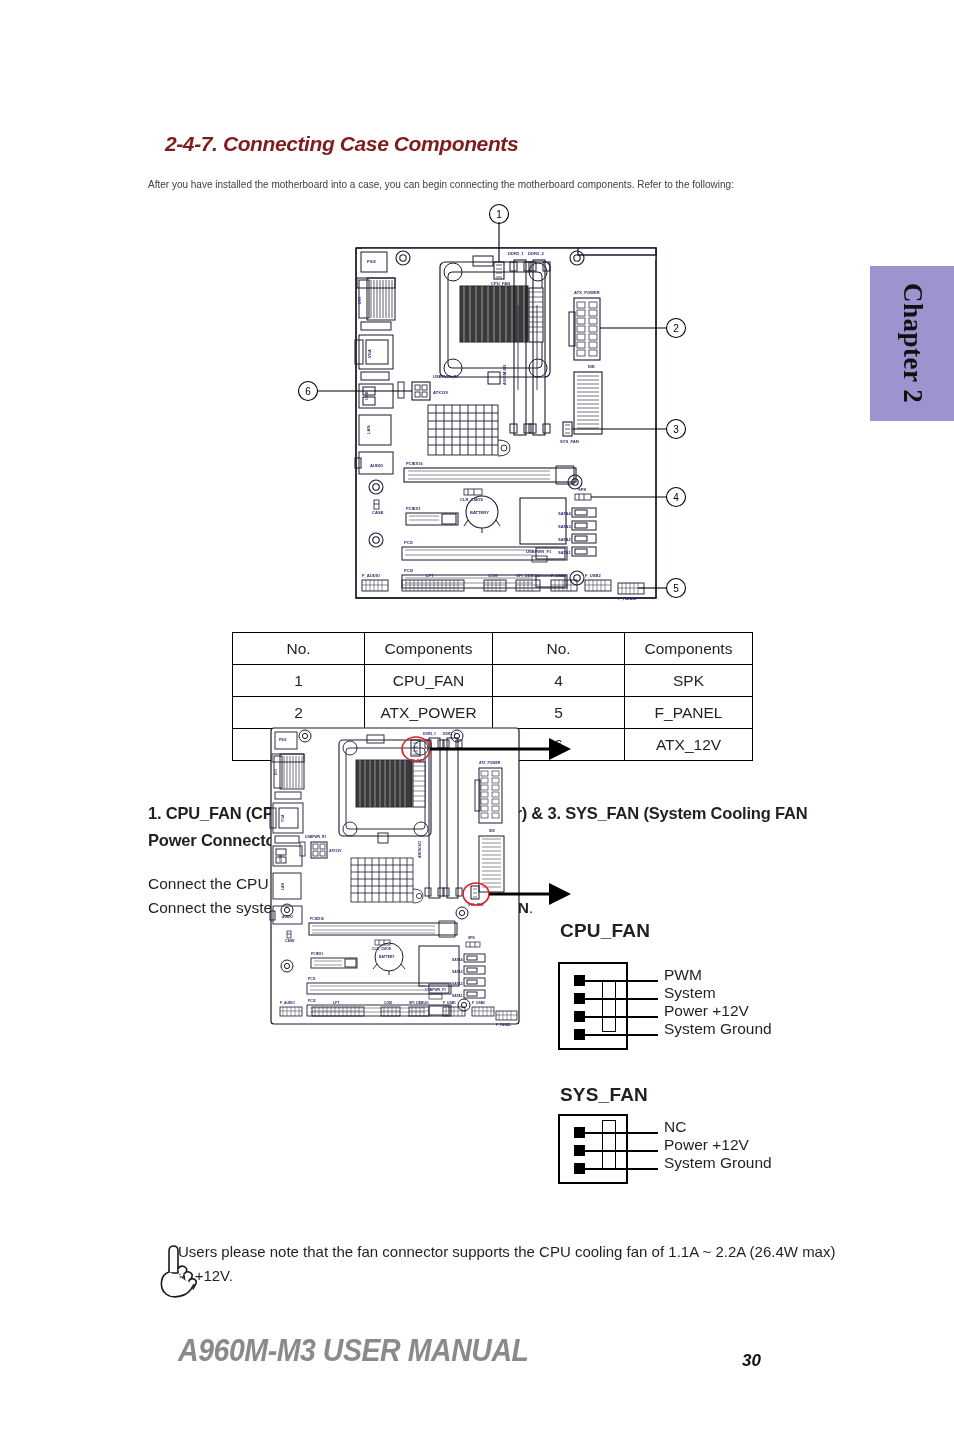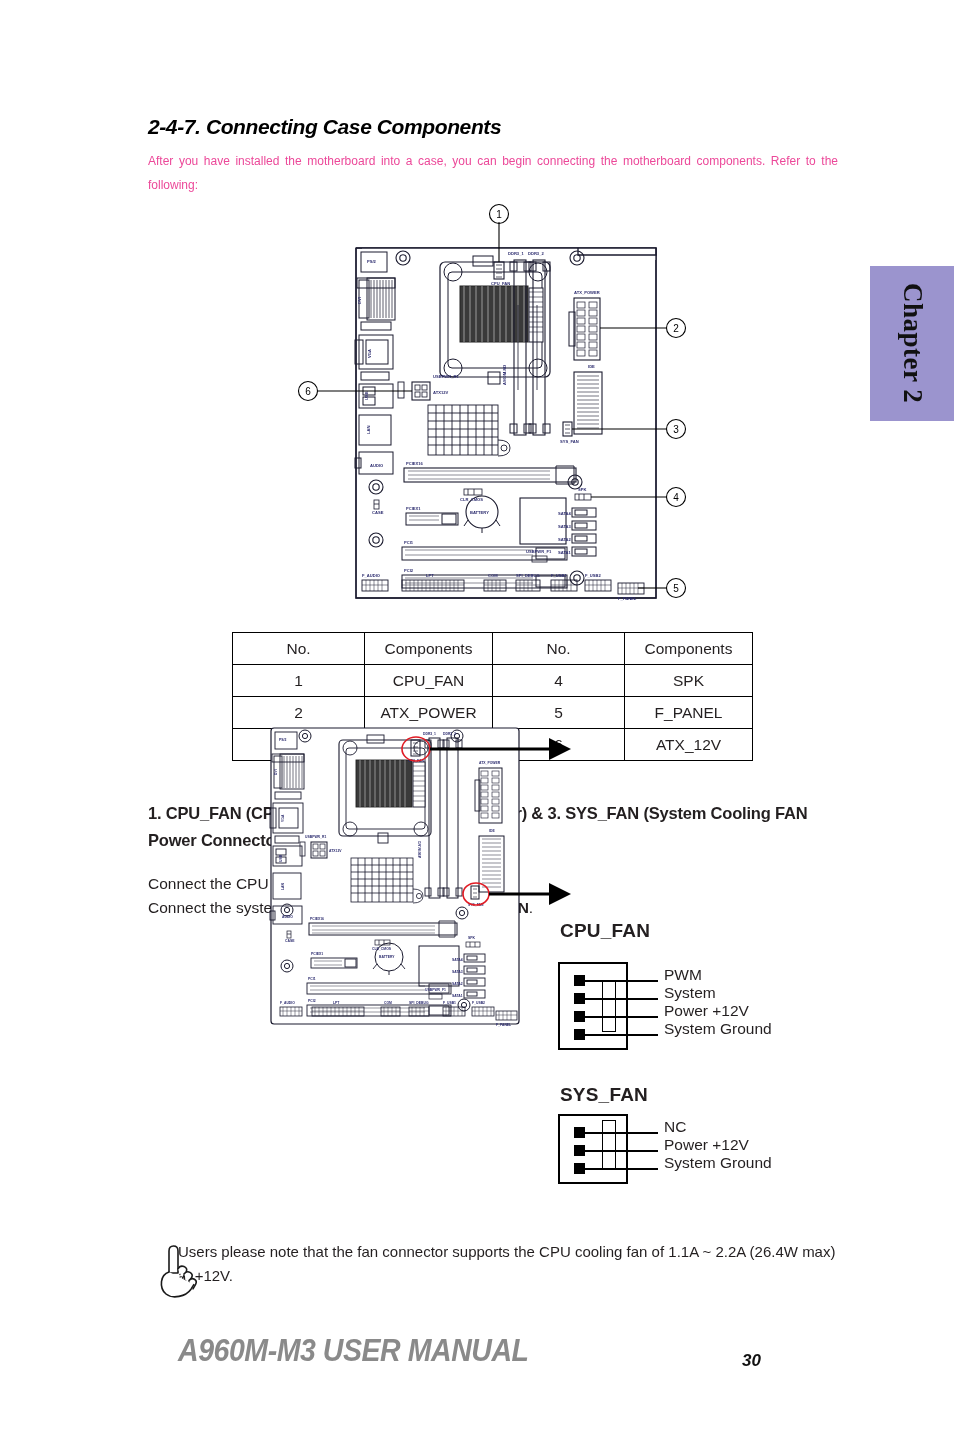--- a/index.html
+++ b/index.html
@@ -32,33 +32,33 @@
   }
 
   
   .page {
     position: absolute;
     left: 148px; top: 0;
     width: 690px; height: 1430px;
   }
 
   h2.section-title {
-    margin: 0; padding: 115px 0 0 0;
+    margin: 17px; padding: 115px 0 0 0;
     font-size: 21px;
     font-weight: bold;
     font-style: italic;
     letter-spacing: -0.4px;
-    color: #000000;
+    color: #7f1d1d;
   }
   p.intro {
     margin: 10px 0 0 0;
-    font-size: 12px;
+    font-size: 10px;
     line-height: 24px;
     text-align: justify;
-    color: #ec4899;
+    color: #404040;
   }
 
   
   .diagram1 {
     position: absolute;
     left: 140px; top: 200px;
     width: 530px; height: 412px;
   }
   .diagram2 {
     position: absolute;

